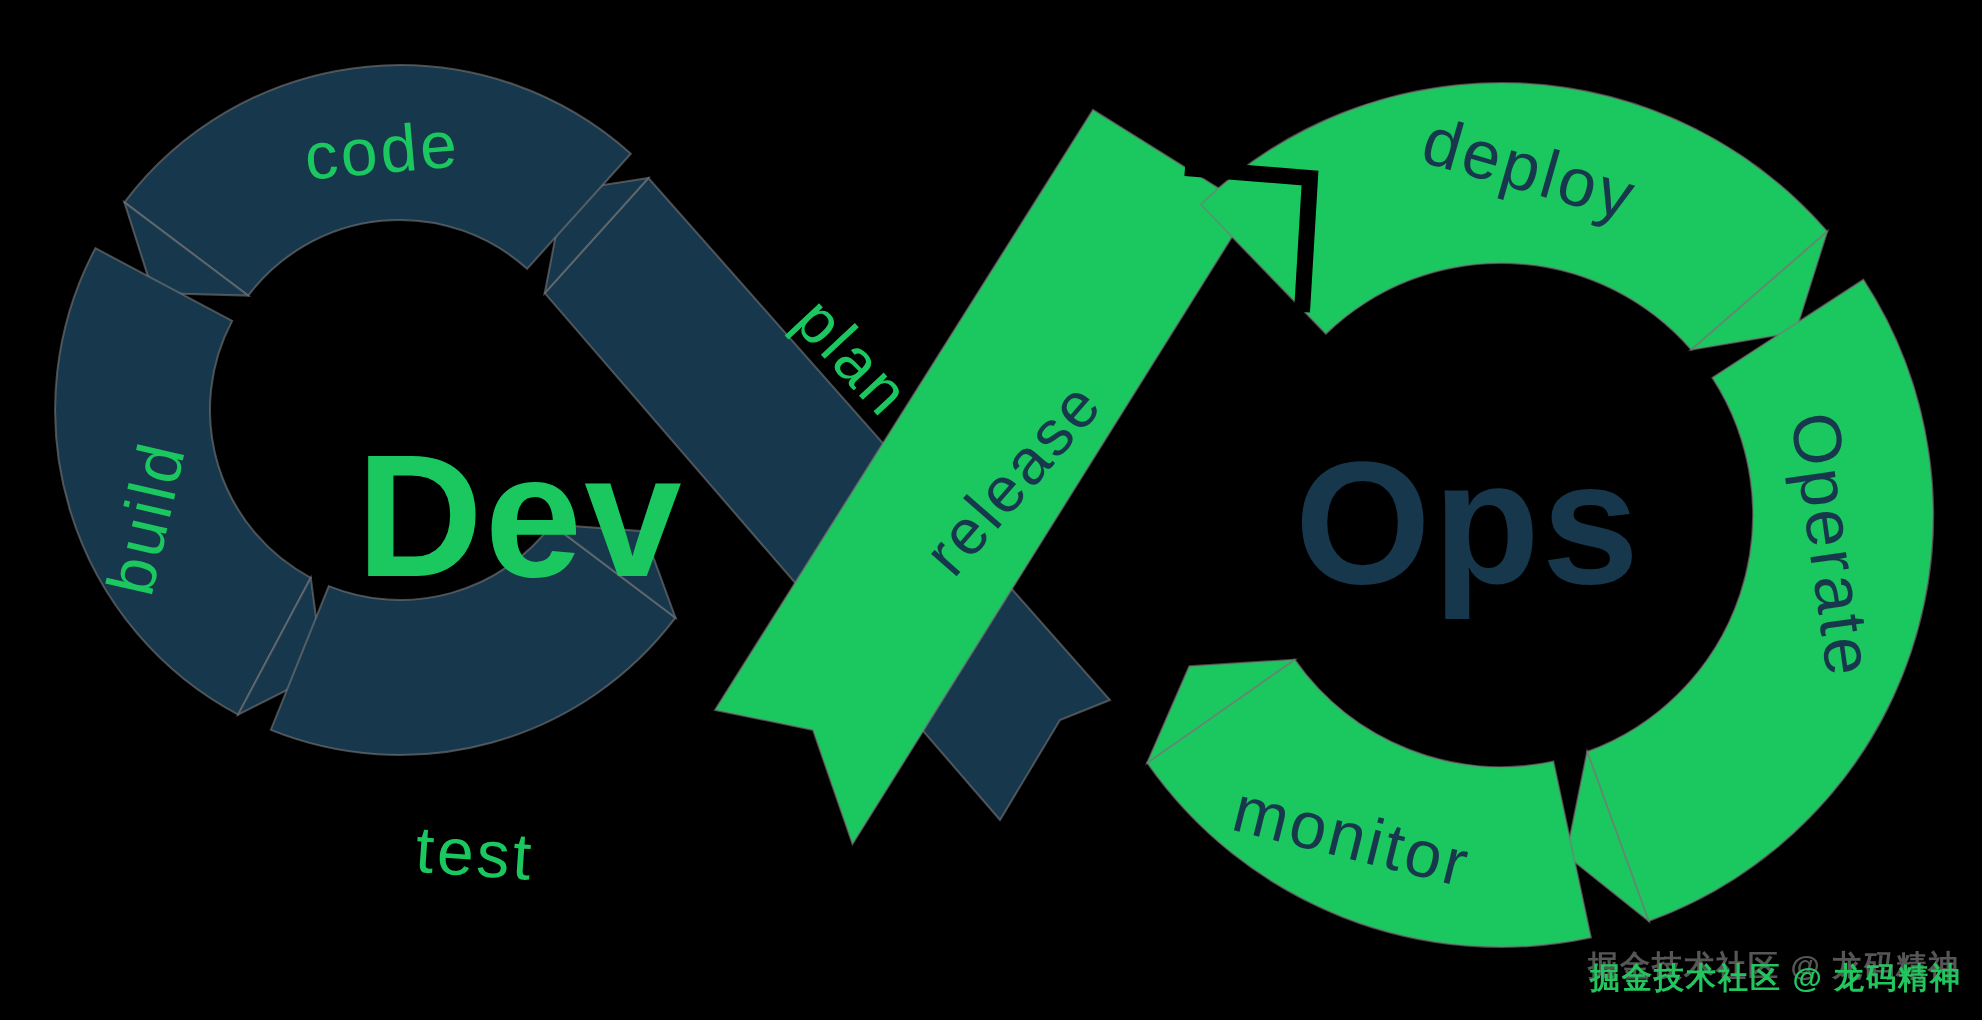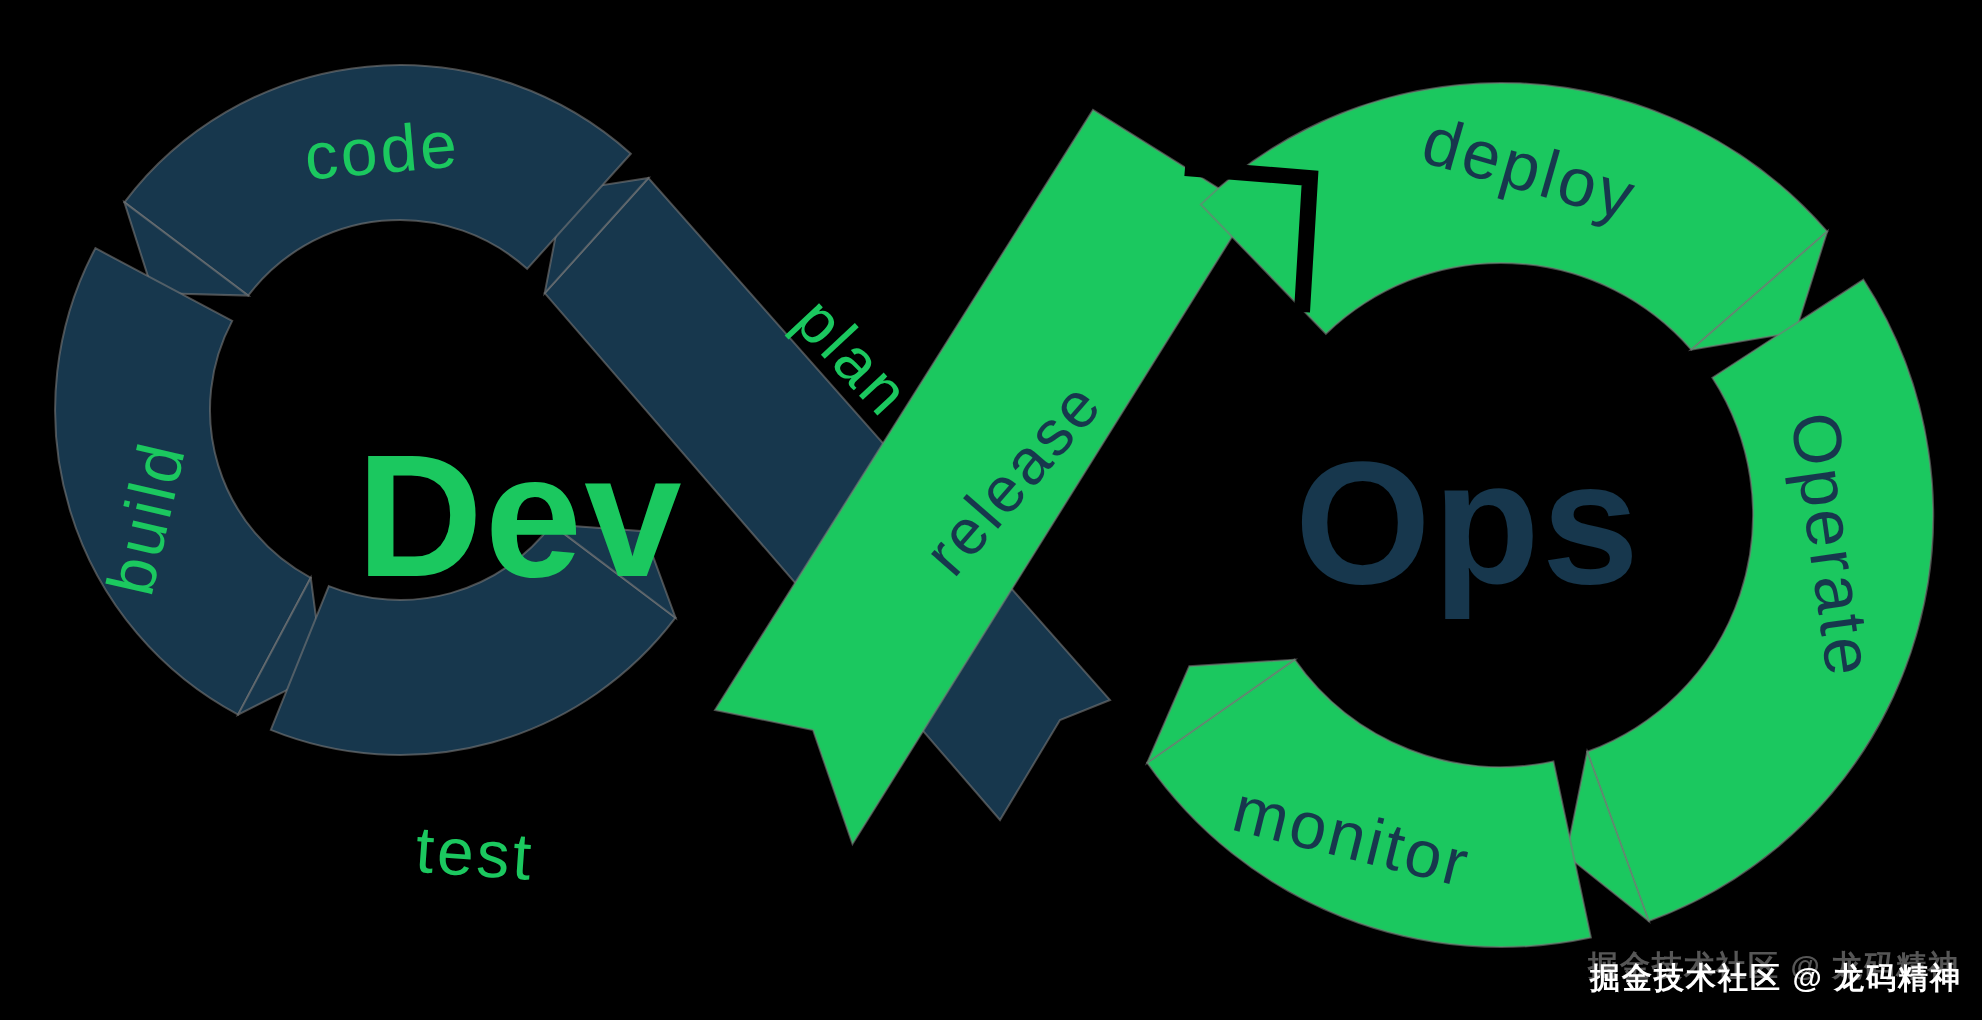--- a/index.html
+++ b/index.html
@@ -35,21 +35,21 @@
   #lbl-plan   {left:853px; top:357px; font-size:64px; transform:translate(-50%,-50%) rotate(47deg);}
   #lbl-release{left:1013px;top:478px; font-size:64px; transform:translate(-50%,-50%) rotate(-49deg);}
   #lbl-deploy {left:1530px;top:168px; font-size:68px; transform:translate(-50%,-50%) rotate(16deg);}
   #lbl-operate{left:1833px;top:545px; font-size:68px; transform:translate(-50%,-50%) rotate(82deg);}
   #lbl-monitor{left:1352px;top:836px; font-size:66px; transform:translate(-50%,-50%) rotate(14deg);}
   #word-dev{left:520px; top:515px; font-size:175px; color:#1bc85f;}
   #word-ops{left:1452px;top:522px; font-size:175px; color:#17374d;margin-left:16px;}
   #watermark{
     position:absolute;
     right:20px; top:958px;
-    color:#ffffff;
+    color:#22c55e;
     font-size:30px;
     font-weight:bold;
     letter-spacing:2px;
     text-shadow:-2px -12px 0 rgba(190,190,190,0.45);
     pointer-events:none;
     text-align:right;
   }
 </style>
 </head>
 <body>

